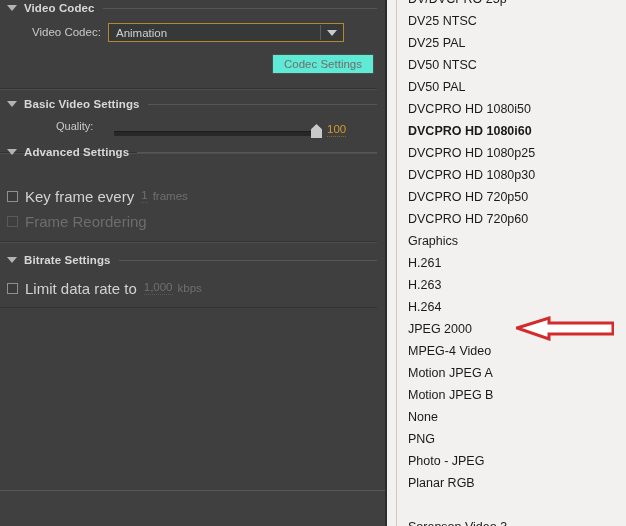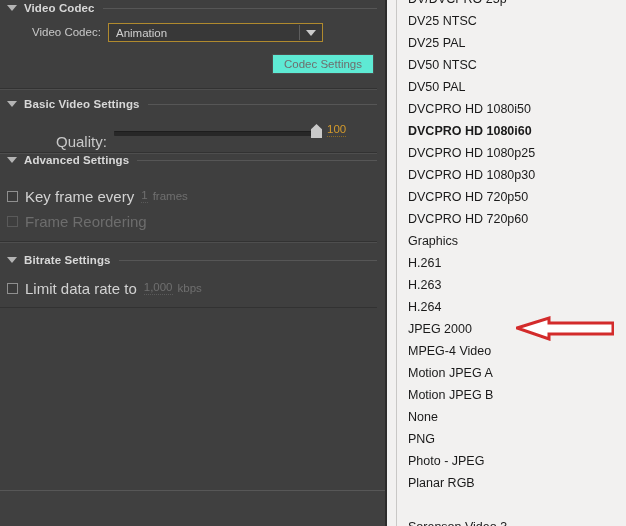--- a/index.html
+++ b/index.html
@@ -47,21 +47,21 @@
   .group-sep{
     position:absolute;left:0;width:377px;height:1px;background:#4e4e4e;
   }
   .group-sep.dark{background:#323232;}
 
   
   .field-label{
     position:absolute;color:#c8c8c8;font-size:11.5px;white-space:nowrap;
   }
   #video-codec-select{
-    position:absolute;left:108px;top:23px;width:215px;height:19px;
+    position:absolute;left:108px;top:23px;width:236px;height:19px;
     background:#383838;
     border:1px solid #b08a2e;
     box-sizing:border-box;
     display:flex;align-items:center;
   }
   #video-codec-select .sel-value{
     color:#cfcfcf;font-size:11.5px;padding-left:7px;flex:1 1 auto;
     white-space:nowrap;overflow:hidden;
   }
   #video-codec-select .sel-divider{
@@ -84,21 +84,21 @@
     background:#5eead4;
     border:1px solid #4d4d4d;
     box-sizing:border-box;
     color:#6e6e6e;font-size:11.5px;
     display:flex;align-items:center;justify-content:center;
     white-space:nowrap;
   }
 
   
   #quality-row{position:absolute;left:0;top:120px;width:387px;height:22px;}
-  #quality-label{position:absolute;left:56px;top:13px;color:#c8c8c8;font-size:15px;}
+  #quality-label{position:absolute;left:56px;top:0;color:#c8c8c8;font-size:11px;}
   #quality-slider-track{
     position:absolute;left:114px;top:11px;width:202px;height:5px;
     background:#272727;border-top:1px solid #1d1d1d;
     box-sizing:border-box;border-radius:1px;
   }
   #quality-slider-thumb{
     position:absolute;left:311px;top:4px;width:11px;height:14px;
     background:#c9c9c9;
     clip-path:polygon(50% 0%, 100% 38%, 100% 100%, 0% 100%, 0% 38%);
   }
@@ -190,21 +190,21 @@
   <div id="quality-row">
     <div id="quality-label">Quality:</div>
     <div id="quality-slider-track"></div>
     <div id="quality-slider-thumb"></div>
     <div id="quality-value">100</div>
   </div>
 
   <div class="group-sep dark" style="top:152px;"></div>
   <div class="group-sep" style="top:153px;"></div>
 
-  <div class="section-header" style="top:152px;justify-content:center;">
+  <div class="section-header" style="top:144px;justify-content:center;">
     <div class="disclosure-tri"></div>
     <div class="section-title">Advanced Settings</div>
     <div class="section-rule"></div>
   </div>
 
   <div class="check-row" style="left:7px;top:188px;">
     <div class="cb"></div>
     <div class="cb-label">Key frame every</div>
     <div class="num-field">1</div>
     <div class="unit-text">frames</div>

